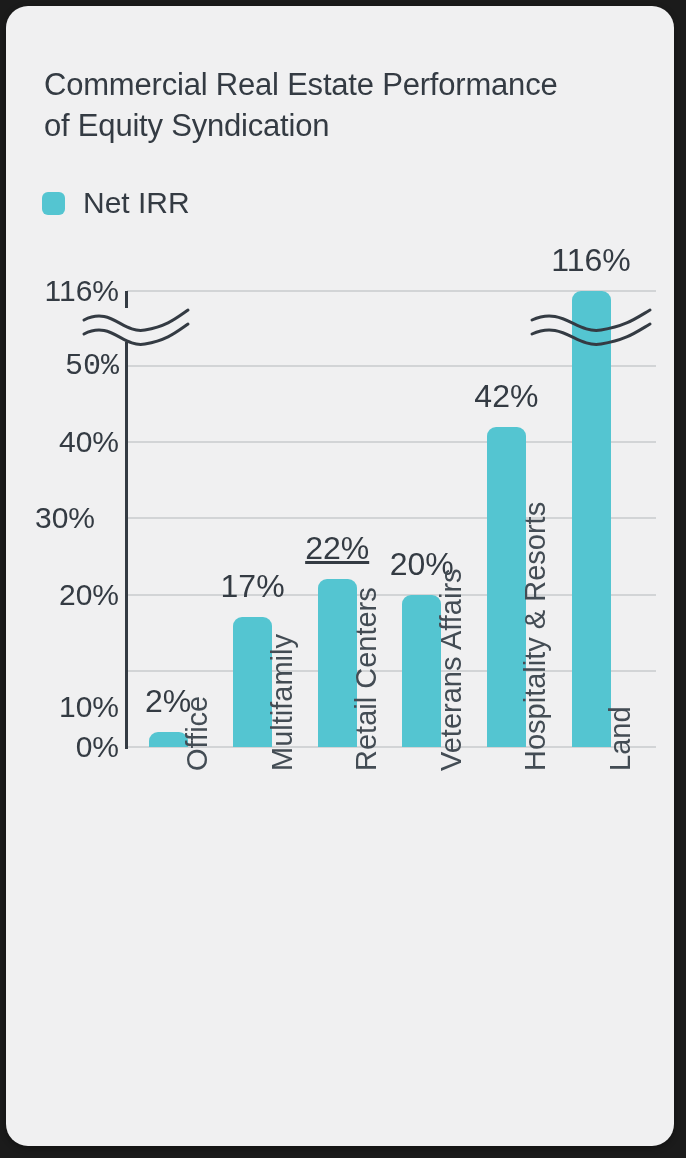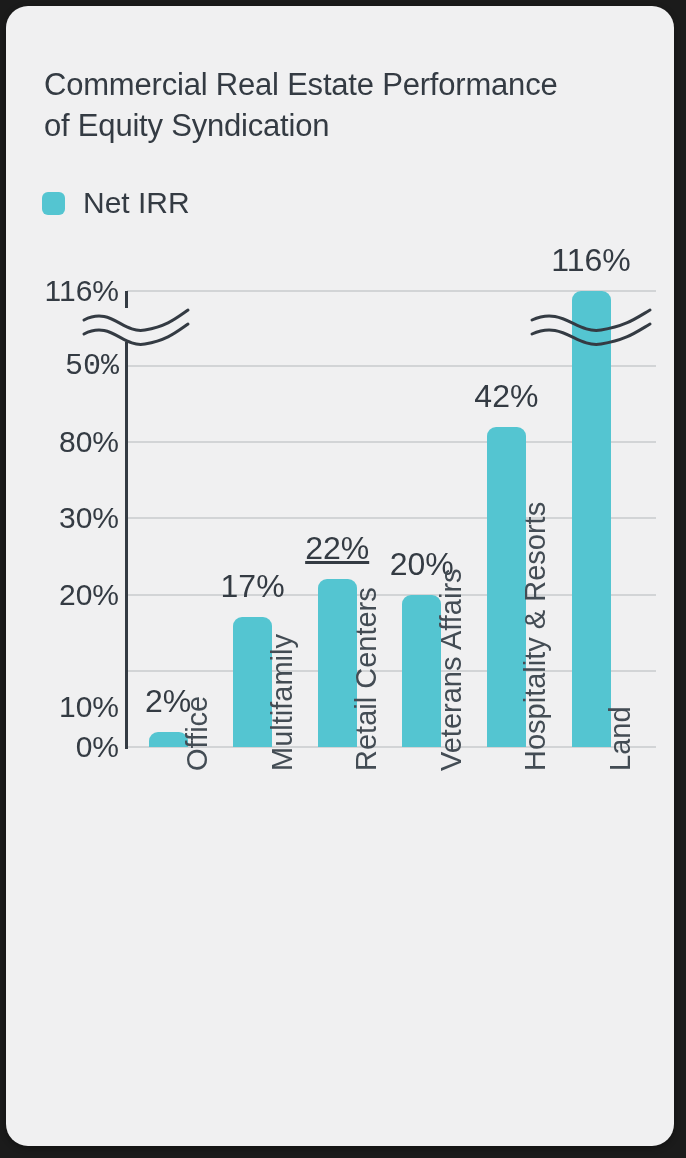--- a/index.html
+++ b/index.html
@@ -147,22 +147,22 @@
       <div class="gridline" style="top: 511.4px; width: 529px;"></div>
       <div class="gridline" style="top: 435.2px; width: 529px;"></div>
       <div class="gridline" style="top: 359px; width: 529px;"></div>
       <div class="gridline" style="top: 284px; width: 529px;"></div>
       <div class="axis-spine" style="top: 285px; height: 17px;"></div>
       <div class="axis-spine" style="top: 336px; height: 407px;"></div>
       <div id="ytick-wrap">
         <div class="ytick" style="top: 726px;">0%</div>
         <div class="ytick" style="top: 649.8px; margin-top: 36px;">10%</div>
         <div class="ytick" style="top: 573.6px;">20%</div>
-        <div class="ytick" style="top: 497.4px;">30%</div>
-        <div class="ytick" style="top: 421.2px;">80%</div>
+        <div class="ytick" style="top: 497.4px; text-align: center;">30%</div>
+        <div class="ytick" style="top: 421.2px;">40%</div>
         <div class="ytick" style="top: 345px; font-family: Liberation Mono, monospace;">50%</div>
         <div class="ytick" style="top: 270px;">116%</div>
       </div>
       <div class="bar" title="Office 2%" style="left: 142.5px; top: 725.76px; height: 15.24px; width: 39px; background: rgb(84, 197, 209);"></div>
       <div class="bar-label" style="left: 92px; top: 678.76px; width: 140px;">2%</div>
       <div class="xtick-label" style="left: 177px; top: 765px;">Office</div>
       <div class="bar" title="Multifamily 17%" style="left: 227.1px; top: 611.46px; height: 129.54px; width: 39px; background: rgb(84, 197, 209);"></div>
       <div class="bar-label" style="left: 176.6px; top: 564.46px; width: 140px;">17%</div>
       <div class="xtick-label" style="left: 261.6px; top: 765px;">Multifamily</div>
       <div class="bar" title="Retail Centers 22%" style="left: 311.7px; top: 573.36px; height: 167.64px; width: 39px; background: rgb(84, 197, 209);"></div>

